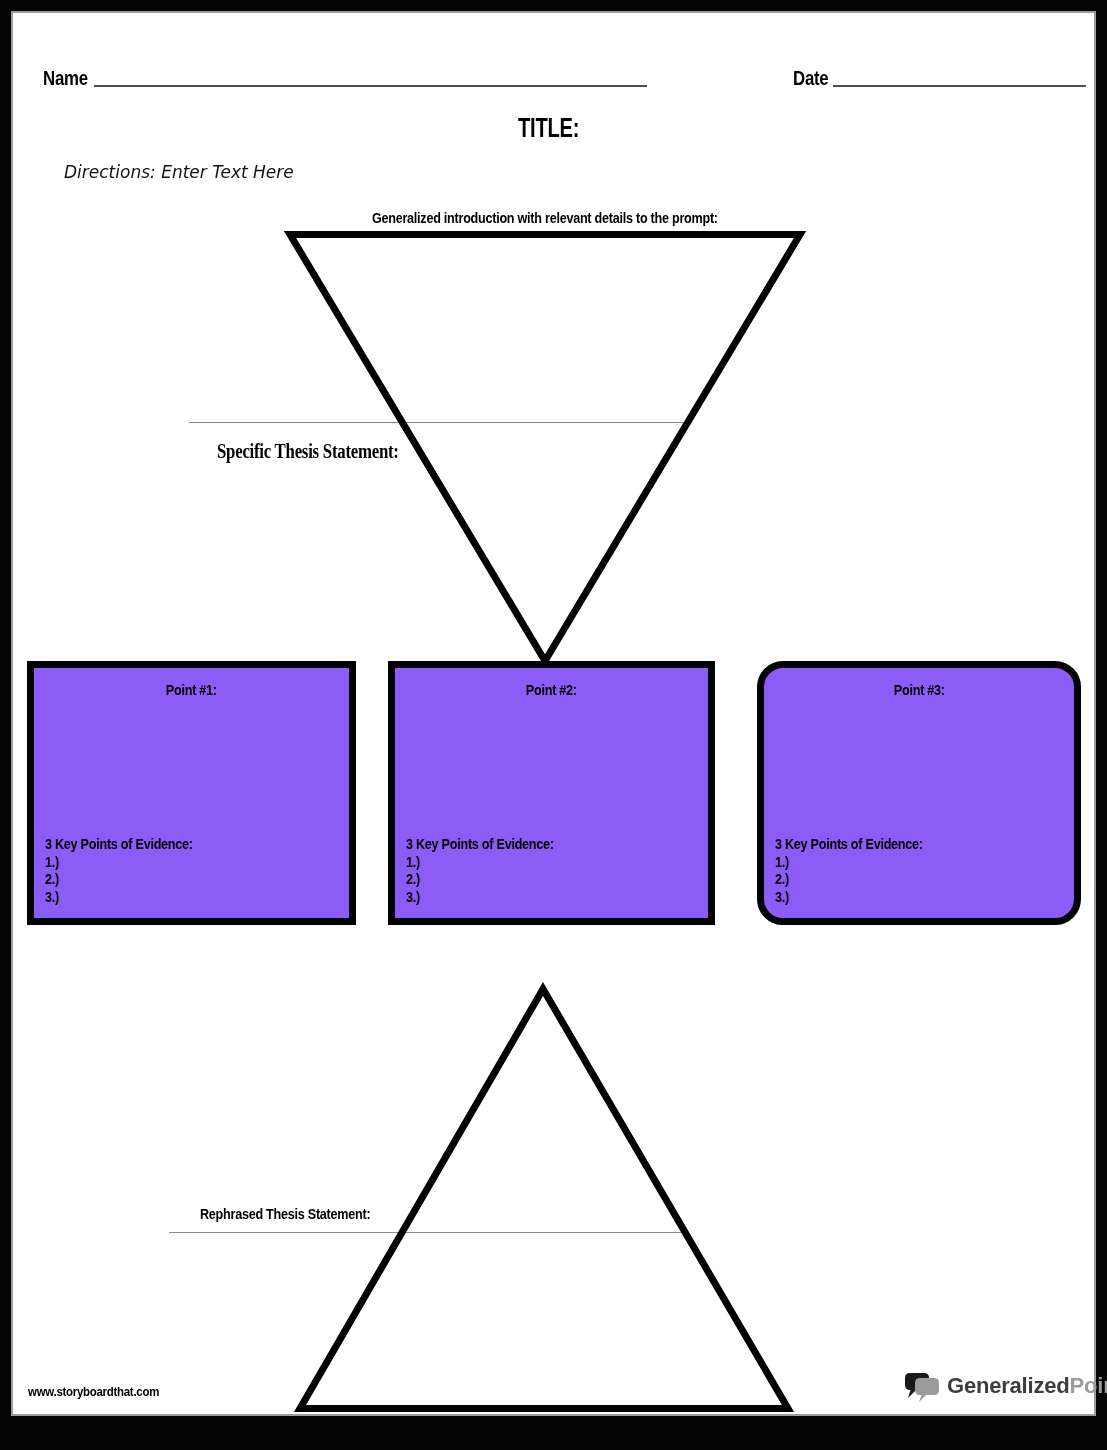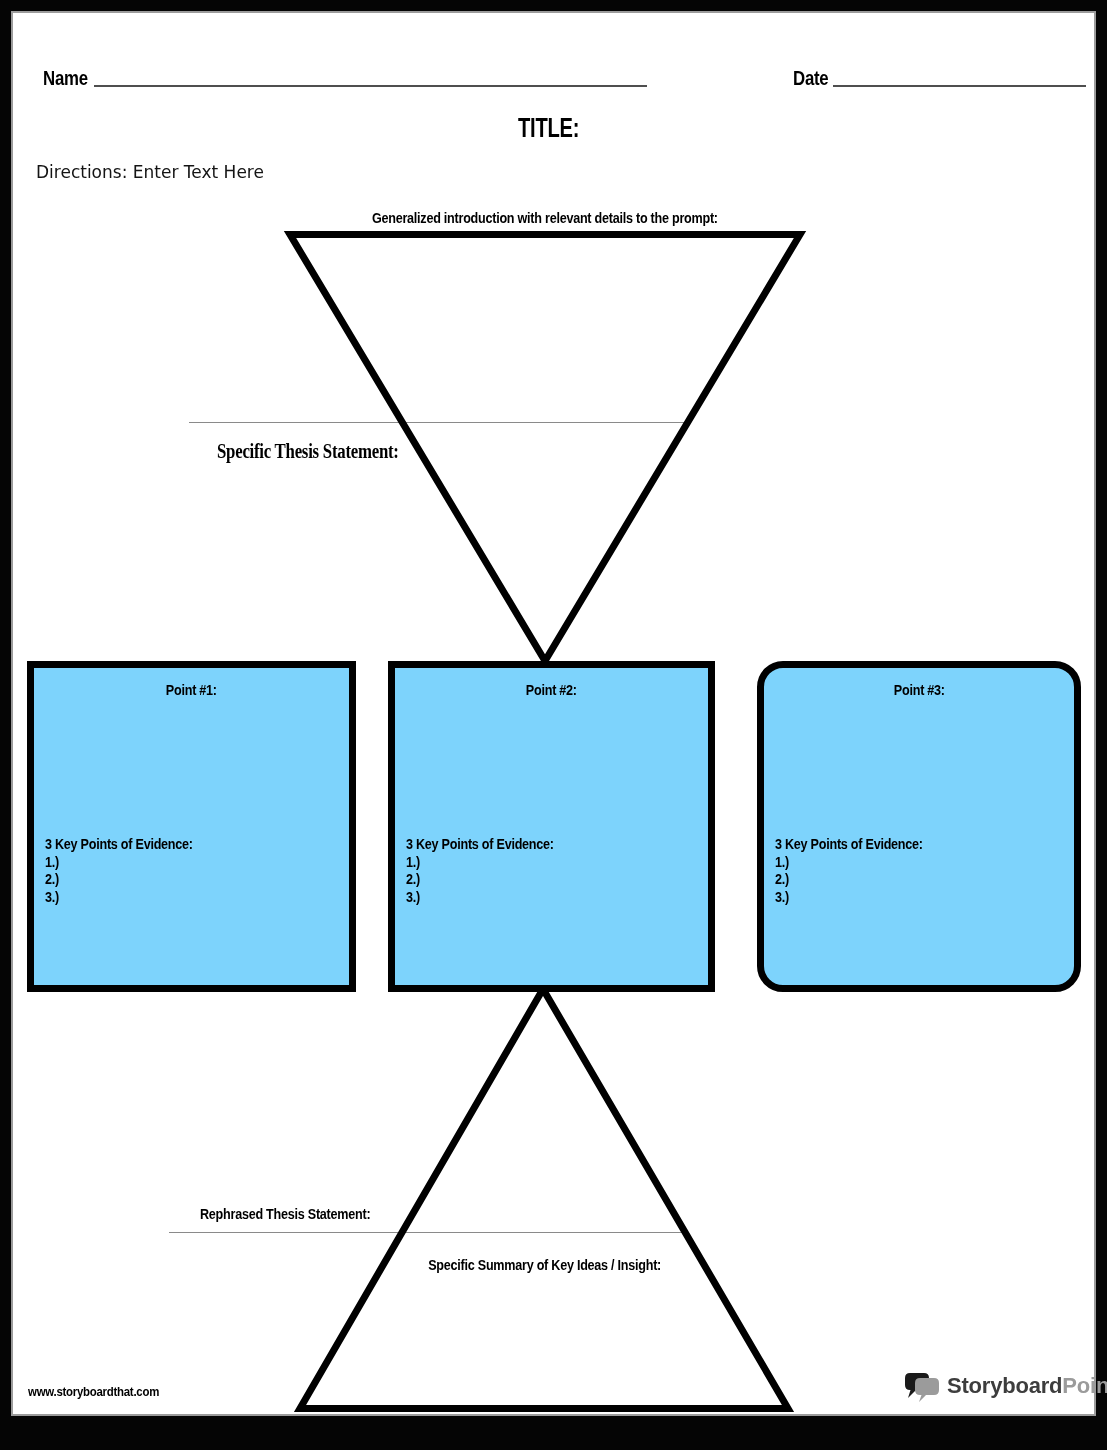--- a/index.html
+++ b/index.html
@@ -13,27 +13,27 @@
   }
   .abs{position:absolute;}
   .cond{font-family:"Liberation Sans",sans-serif;font-weight:700;color:#000;white-space:nowrap;letter-spacing:-0.3px;}
   .cx{display:inline-block;transform:scaleX(0.84);}
   .cx-l{transform-origin:0 50%;}
   .cx-c{transform-origin:50% 50%;}
   .hline{position:absolute;background:#8a8a8a;height:1px;}
   .inkline{position:absolute;background:#4f4f4f;height:2px;}
   .ctr{text-align:center;}
   .pbox{
-    position:absolute;top:661px;height:331px;border:7px solid #000;
-    background:#7dd3fc;box-sizing:border-box;
+    position:absolute;top:661px;height:264px;border:7px solid #000;
+    background:#8b5cf6;box-sizing:border-box;
   }
   .ptitle{position:absolute;top:13px;left:0;right:0;text-align:center;font-size:15px;}
   .evid{position:absolute;top:167px;left:11px;font-size:15px;}
   .evid div{line-height:17.5px;}
-  .directions{font-family:"DejaVu Sans",sans-serif;font-size:17px;color:#141414;white-space:nowrap;}
+  .directions{font-family:"DejaVu Sans",sans-serif;font-style:italic;font-size:17px;color:#141414;white-space:nowrap;margin-left:28px;}
   .logo-text{font-size:22px;font-weight:700;letter-spacing:-0.2px;white-space:nowrap;}
   svg{display:block;}
   #shapes{position:absolute;left:0;top:0;pointer-events:none;}
 </style>
 </head>
 <body>
 
 <div id="canvas">
   <div class="page"></div>
 
@@ -59,23 +59,20 @@
 
   <div class="hline" style="left:189px;top:422px;width:498px;"></div>
   <div class="abs cond" style="left:217px;top:440px;font-size:20px;font-family:Liberation Serif, serif;">
     <span class="cx cx-l">Specific Thesis Statement:</span>
   </div>
 
   <div class="abs cond" style="left:200px;top:1205px;font-size:15px;text-align:right;">
     <span class="cx cx-l">Rephrased Thesis Statement:</span>
   </div>
   <div class="hline" style="left:169px;top:1232px;width:514px;"></div>
-  <div class="abs cond ctr" style="left:290px;top:1256px;width:510px;font-size:15px;">
-    <span class="cx cx-c">Specific Summary of Key Ideas / Insight:</span>
-  </div>
 
   <svg id="shapes" width="1107" height="1450" viewBox="0 0 1107 1450">
     <polygon points="290,234.5 800,234.5 545,661" fill="none" stroke="#000" stroke-width="7" stroke-linejoin="miter"></polygon>
     <polygon points="543,989 300,1408.5 788,1408.5" fill="none" stroke="#000" stroke-width="7" stroke-linejoin="miter"></polygon>
   </svg>
 
   <div class="pbox" style="left:27px;width:329px;">
     <div class="ptitle cond">
       <span class="cx cx-c">Point #1:</span>
     </div>
@@ -114,16 +111,16 @@
   <div class="abs cond" style="left:28px;top:1384px;font-size:13px;">
     <span class="cx cx-l" style="transform:scaleX(0.88);">www.storyboardthat.com</span>
   </div>
 
   <div class="abs" style="left:905px;top:1371px;width:200px;height:34px;">
     <svg width="38" height="32" viewBox="0 0 38 32" style="position:absolute;left:0;top:2px;">
       <path d="M5 0 H19 Q24 0 24 5 V12 Q24 17 19 17 H11 L3 25 L5.5 17 H5 Q0 17 0 12 V5 Q0 0 5 0 Z" fill="#1a1a1a"></path>
       <path d="M15 5 H29 Q34 5 34 10 V17 Q34 22 29 22 H21 L14 29 L16.5 22 H15 Q10 22 10 17 V10 Q10 5 15 5 Z" fill="#9b9b9b"></path>
     </svg>
     <div class="logo-text" style="position:absolute;left:42px;top:2px;">
-      <span style="color:#3d3d3d;">Storyboard</span><span style="color:#9b9b9b;">Point</span>
+      <span style="color:#3d3d3d;">Generalized</span><span style="color:#9b9b9b;">Point</span>
     </div>
   </div>
 </div>
 
 </body></html>

